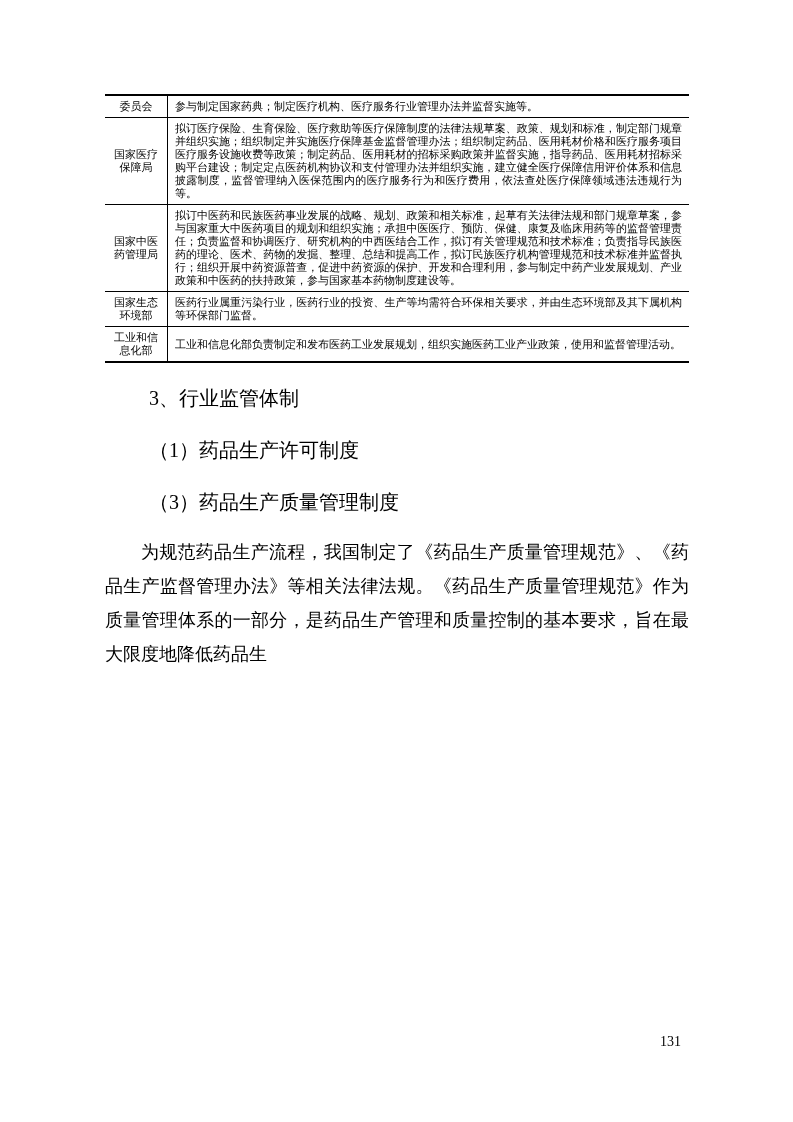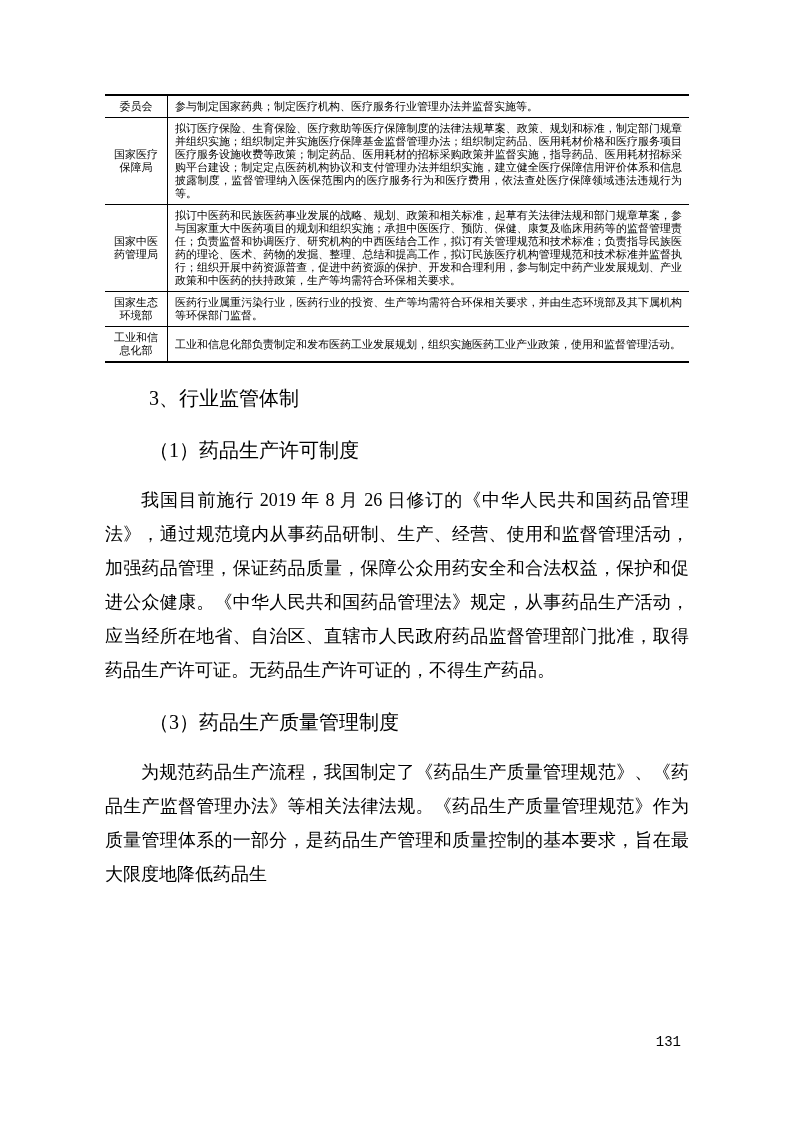--- a/index.html
+++ b/index.html
@@ -64,58 +64,56 @@
     text-align: justify;
     text-indent: 2em;
     margin: 16px 0 0 0;
   }
   .pageno {
     position: absolute;
     top: 1034px;
     right: 112px;
     font-size: 14px;
     line-height: 16px;
-    font-family: Liberation Mono, monospace;
   }
 </style>
 </head>
 <body>
 
 <div class="page">
   <div class="content">
 
     <table class="reg">
       <tbody>
         <tr>
           <td class="org">委员会</td>
           <td class="duty">参与制定国家药典；制定医疗机构、医疗服务行业管理办法并监督实施等。</td>
         </tr>
         <tr>
           <td class="org">国家医疗保障局</td>
           <td class="duty">拟订医疗保险、生育保险、医疗救助等医疗保障制度的法律法规草案、政策、规划和标准，制定部门规章并组织实施；组织制定并实施医疗保障基金监督管理办法；组织制定药品、医用耗材价格和医疗服务项目医疗服务设施收费等政策；制定药品、医用耗材的招标采购政策并监督实施，指导药品、医用耗材招标采购平台建设；制定定点医药机构协议和支付管理办法并组织实施，建立健全医疗保障信用评价体系和信息披露制度，监督管理纳入医保范围内的医疗服务行为和医疗费用，依法查处医疗保障领域违法违规行为等。</td>
         </tr>
         <tr>
           <td class="org">国家中医药管理局</td>
-          <td class="duty">拟订中医药和民族医药事业发展的战略、规划、政策和相关标准，起草有关法律法规和部门规章草案，参与国家重大中医药项目的规划和组织实施；承担中医医疗、预防、保健、康复及临床用药等的监督管理责任；负责监督和协调医疗、研究机构的中西医结合工作，拟订有关管理规范和技术标准；负责指导民族医药的理论、医术、药物的发掘、整理、总结和提高工作，拟订民族医疗机构管理规范和技术标准并监督执行；组织开展中药资源普查，促进中药资源的保护、开发和合理利用，参与制定中药产业发展规划、产业政策和中医药的扶持政策，生产等均需符合环保相关要求。</td>
+          <td class="duty">拟订中医药和民族医药事业发展的战略、规划、政策和相关标准，起草有关法律法规和部门规章草案，参与国家重大中医药项目的规划和组织实施；承担中医医疗、预防、保健、康复及临床用药等的监督管理责任；负责监督和协调医疗、研究机构的中西医结合工作，拟订有关管理规范和技术标准；负责指导民族医药的理论、医术、药物的发掘、整理、总结和提高工作，拟订民族医疗机构管理规范和技术标准并监督执行；组织开展中药资源普查，促进中药资源的保护、开发和合理利用，参与制定中药产业发展规划、产业政策和中医药的扶持政策，参与国家基本药物制度建设等。</td>
         </tr>
         <tr>
           <td class="org">国家生态环境部</td>
           <td class="duty">医药行业属重污染行业，医药行业的投资、生产等均需符合环保相关要求，并由生态环境部及其下属机构等环保部门监督。</td>
         </tr>
         <tr>
           <td class="org">工业和信息化部</td>
           <td class="duty">工业和信息化部负责制定和发布医药工业发展规划，组织实施医药工业产业政策，使用和监督管理活动。</td>
         </tr>
       </tbody>
     </table>
 
     <div class="h">3、行业监管体制</div>
 
     <div class="h">（1）药品生产许可制度</div>
-    <p class="body">我国目前施行 2019 年 8 月 26 日修订的《中华人民共和国药品管理法》，通过规范境内从事药品研制、生产、经营、使用和监督管理活动，加强药品管理，保证药品质量，保障公众用药安全和合法权益，保护和促进公众健康。《中华人民共和国药品管理法》规定，从事药品生产活动，应当经所在地省、自治区、直辖市人民政府药品监督管理部门批准，取得药品生产许可证。无药品生产许可证的，不得生产药品。</p>
 
 
     <div class="h">（3）药品生产质量管理制度</div>
     <p class="body">为规范药品生产流程，我国制定了《药品生产质量管理规范》、《药品生产监督管理办法》等相关法律法规。《药品生产质量管理规范》作为质量管理体系的一部分，是药品生产管理和质量控制的基本要求，旨在最大限度地降低药品生</p>
 
   </div>
 
   <div class="pageno">131</div>
 </div>
 

